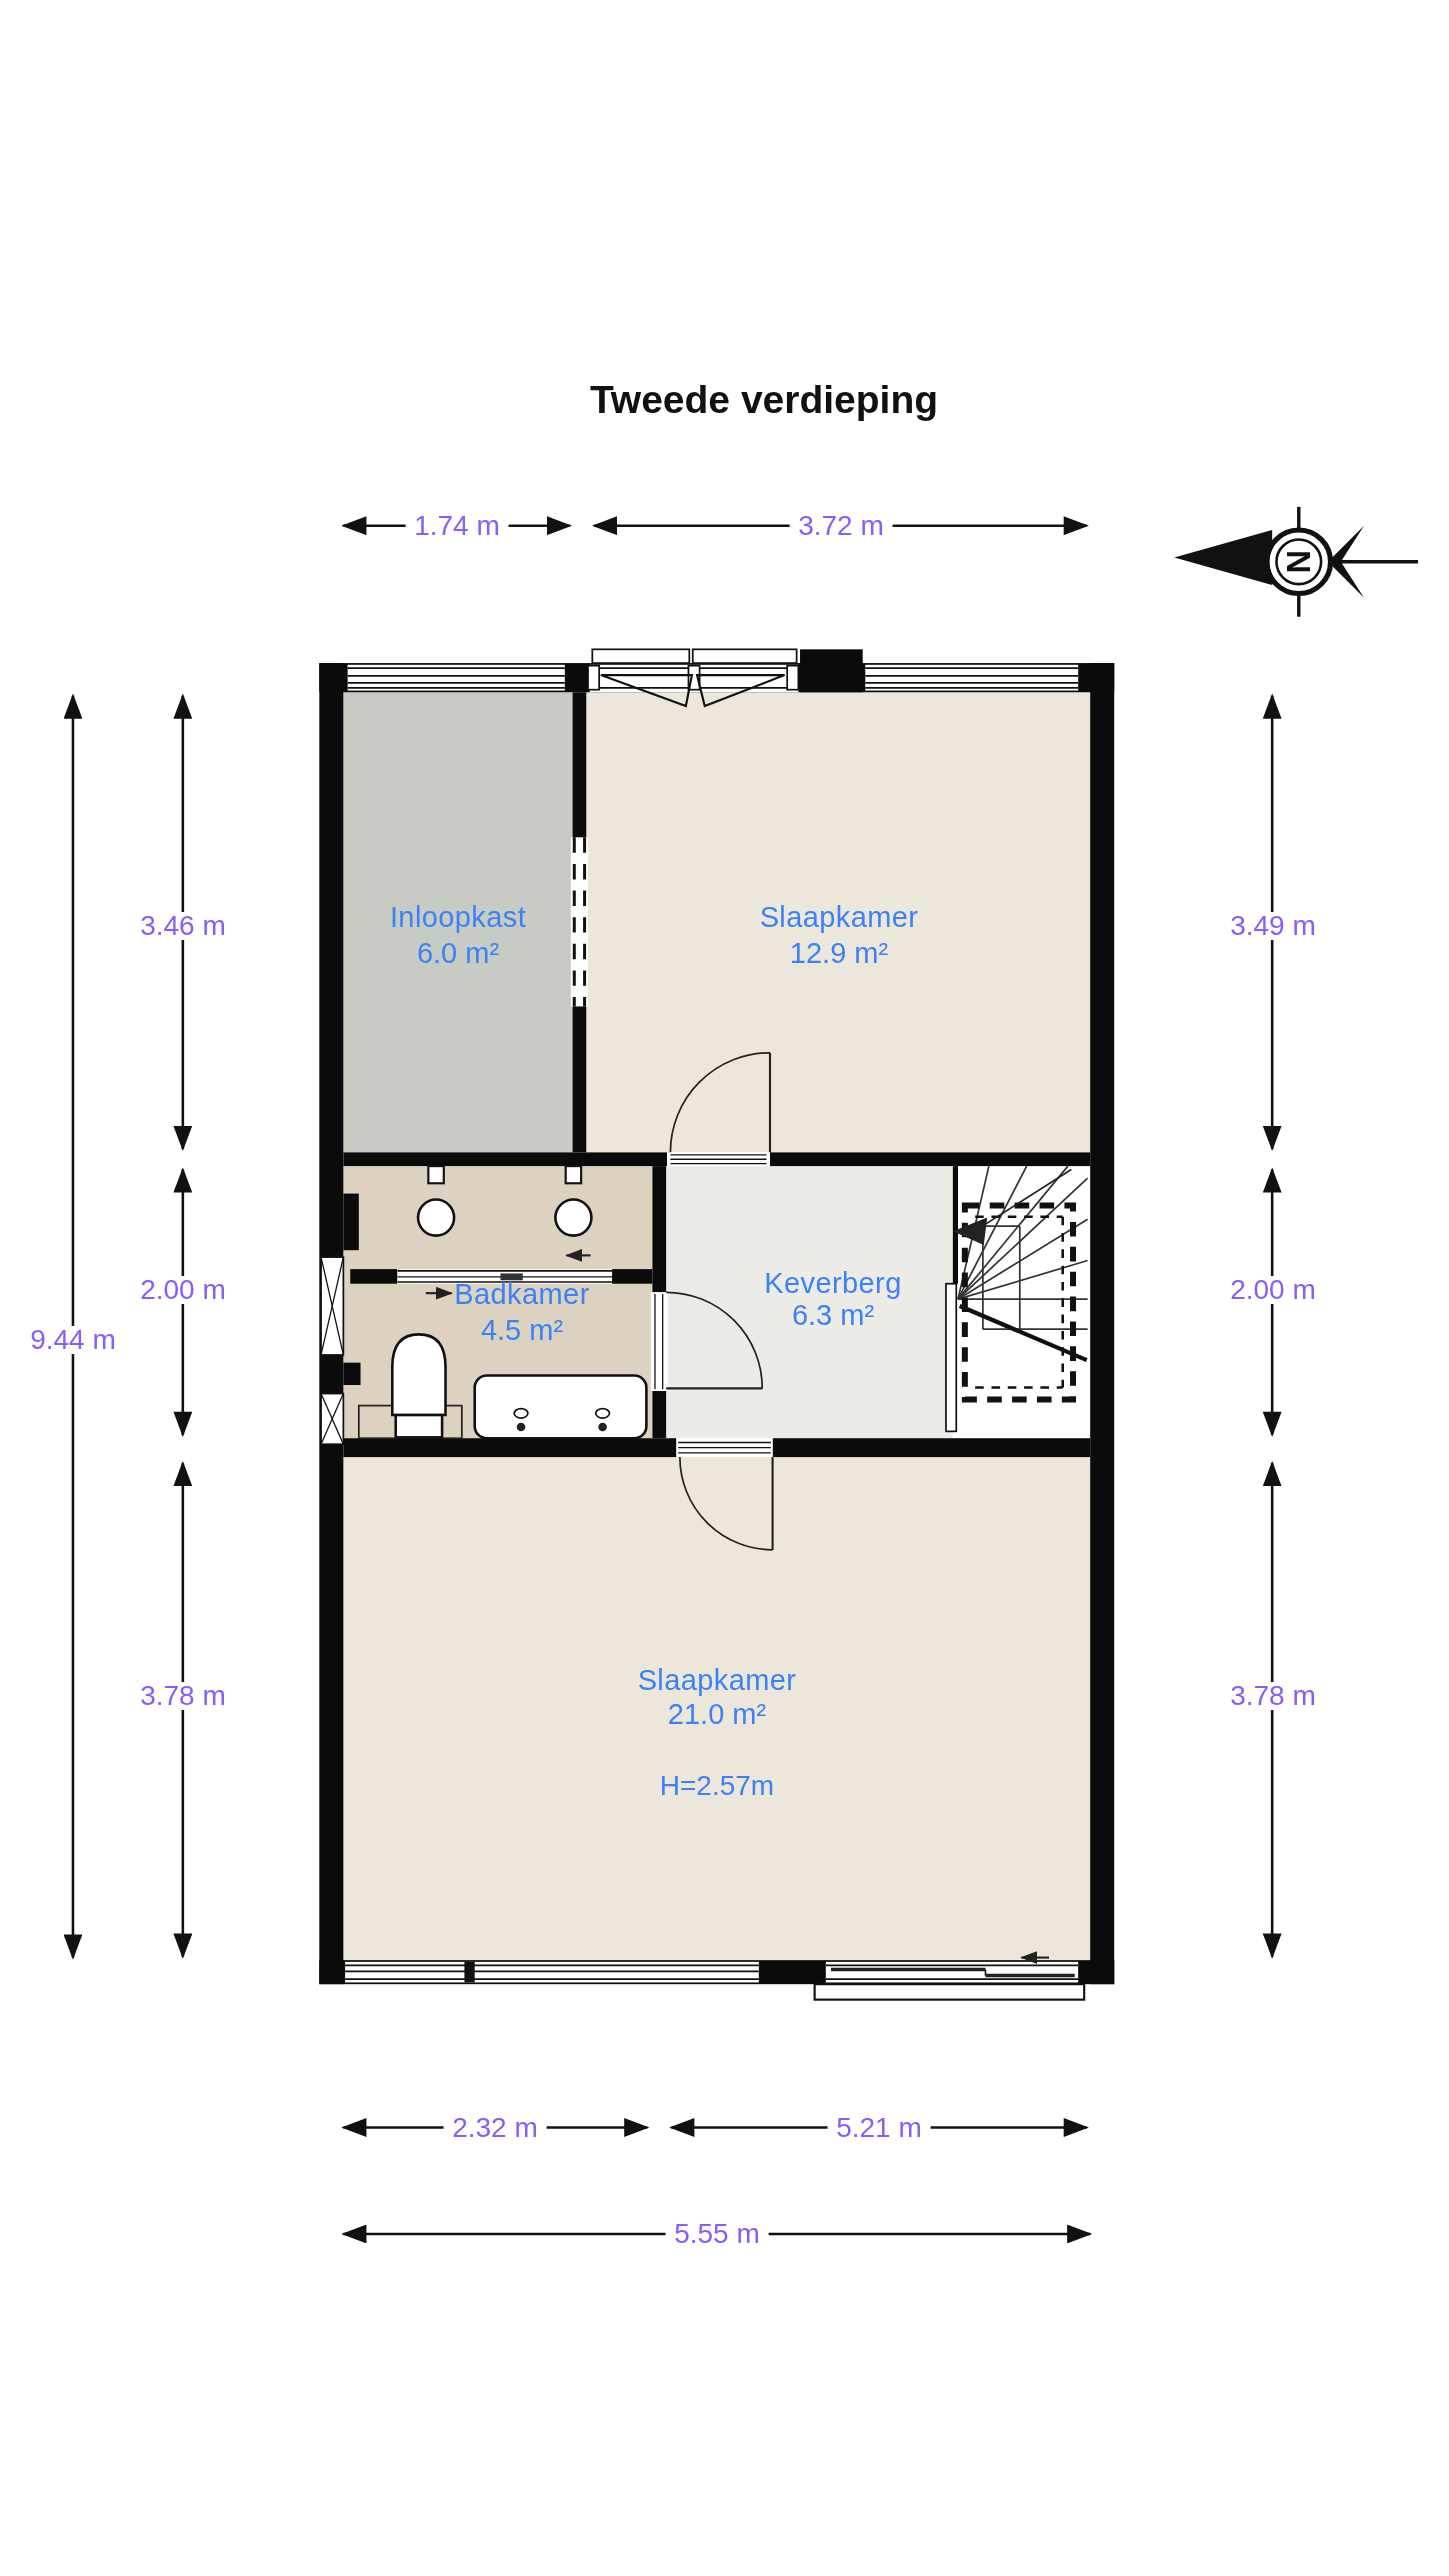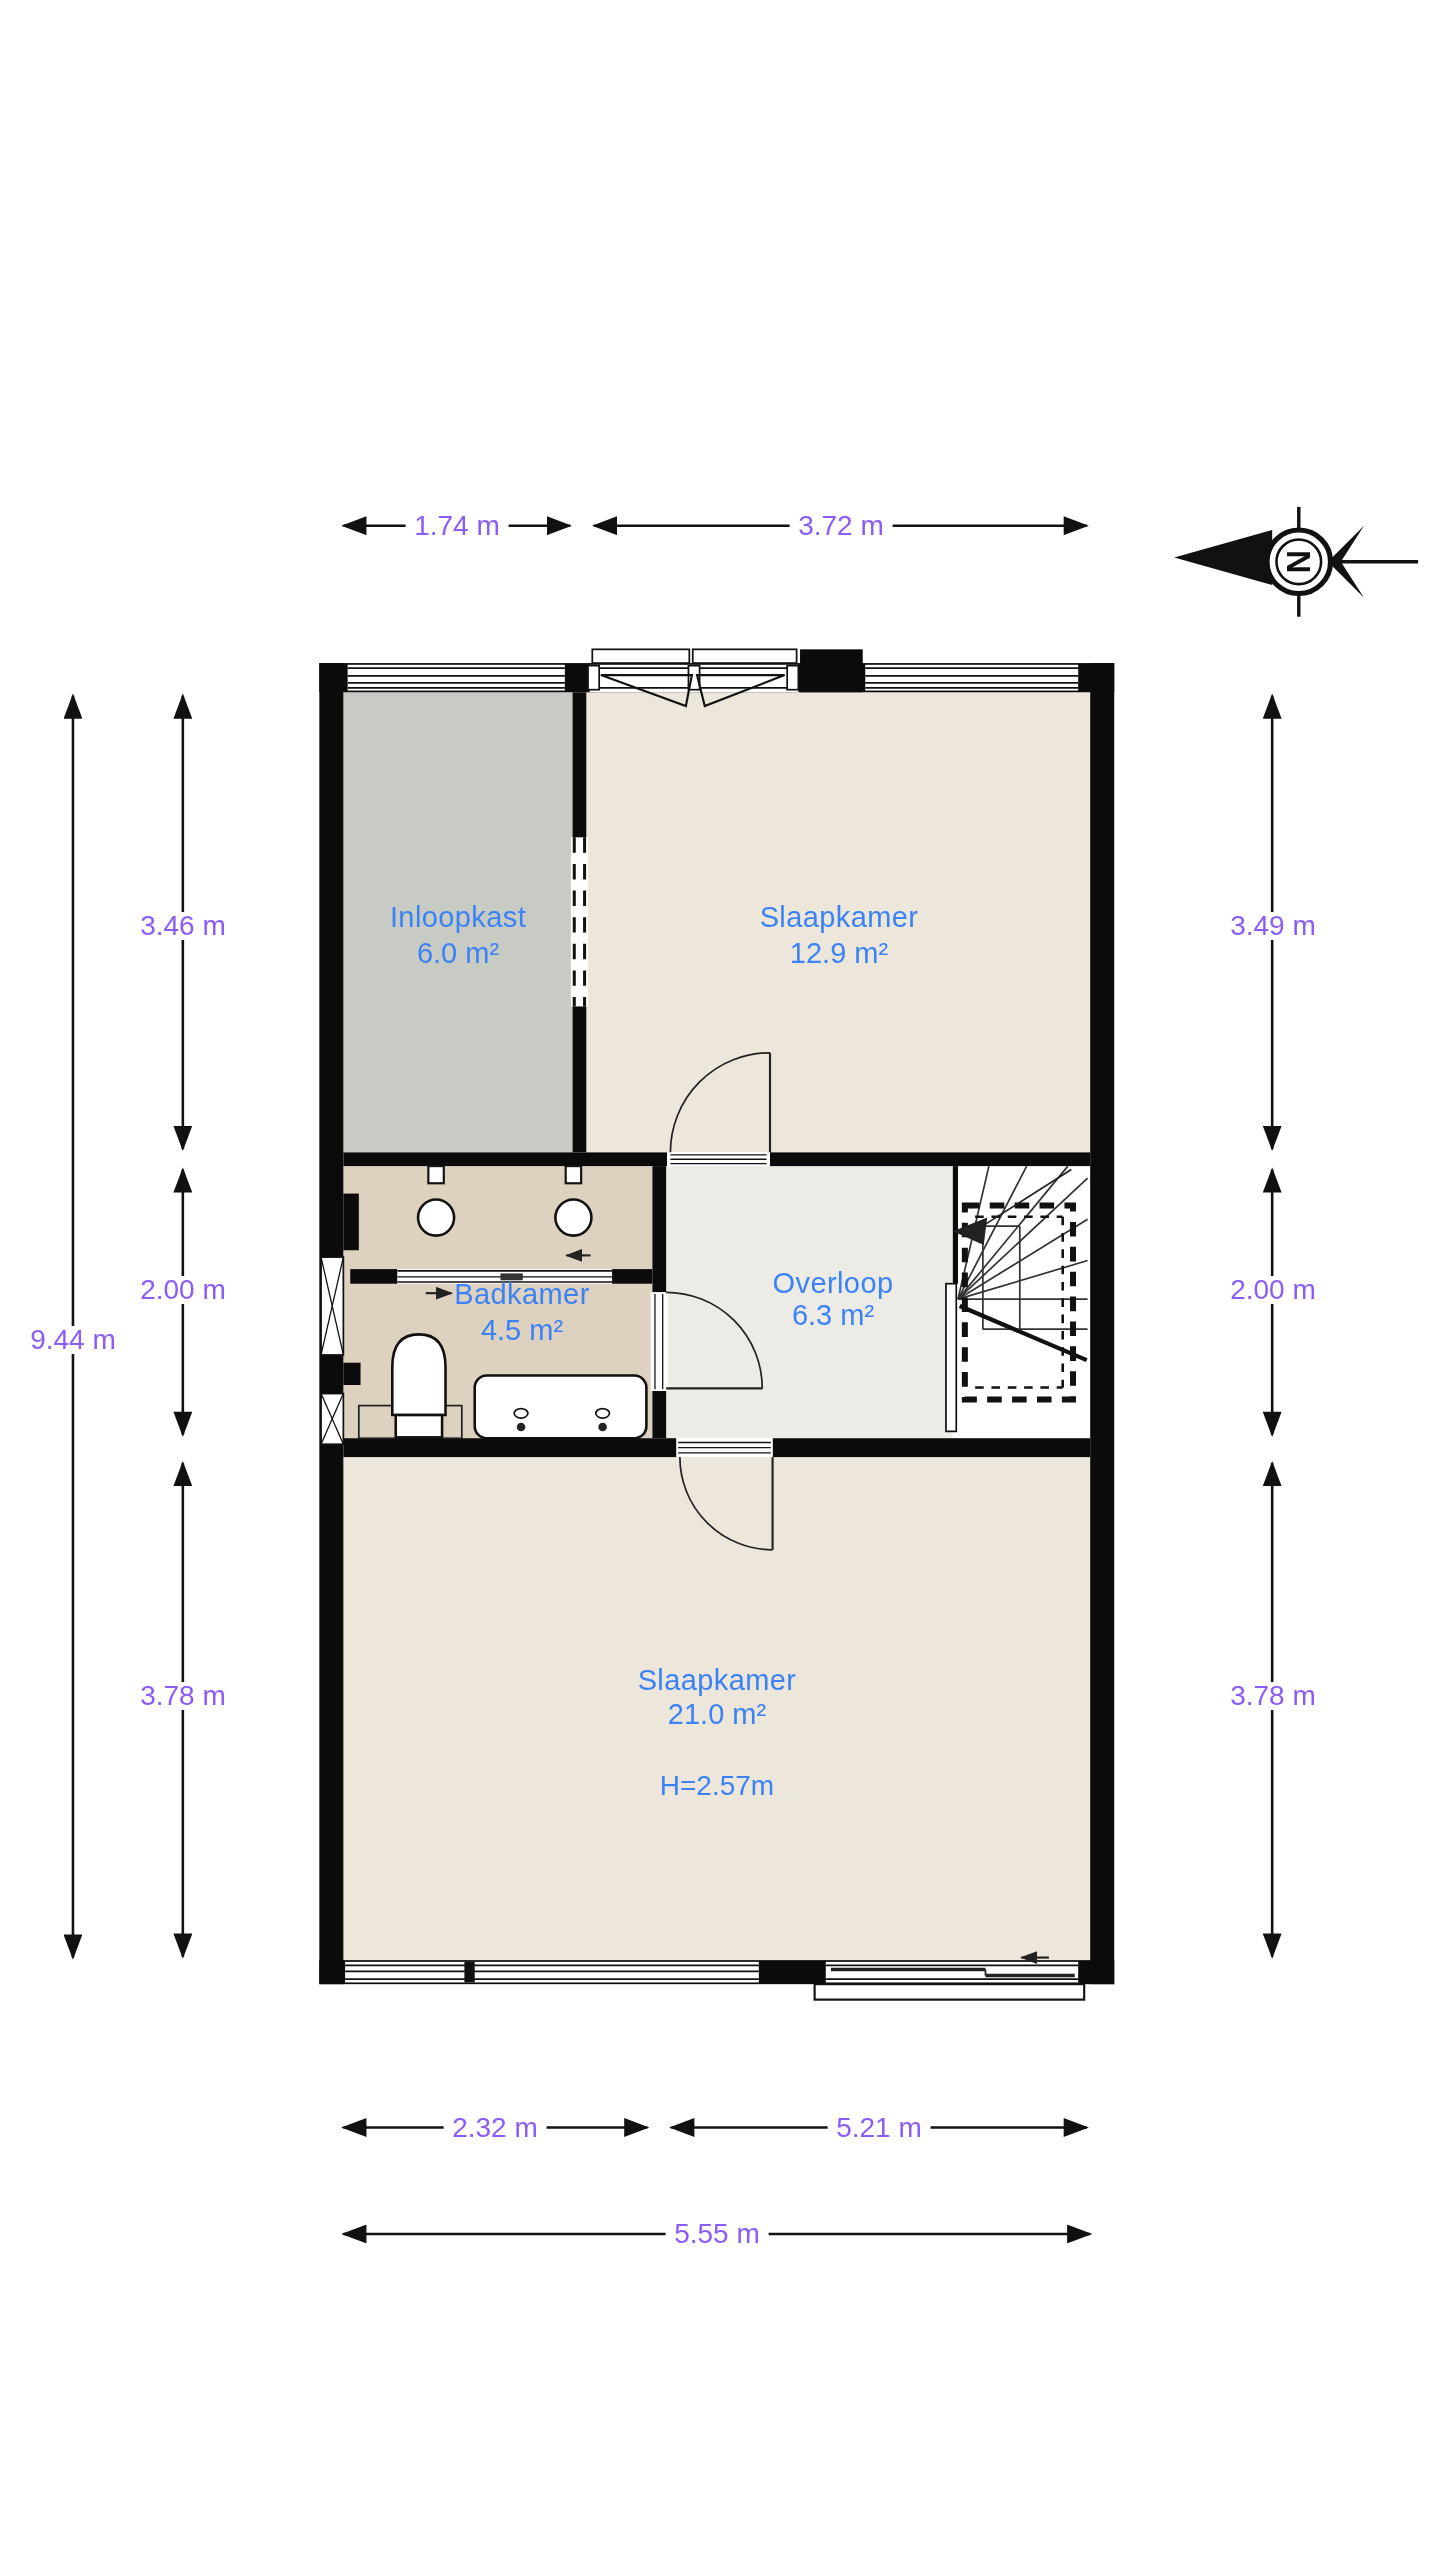--- a/index.html
+++ b/index.html
@@ -226,31 +226,32 @@
     <line x1="213" y1="1704" x2="213" y2="2279" marker-start="url(#dh)" marker-end="url(#dh)"></line>
     <line x1="1482" y1="810" x2="1482" y2="1338" marker-start="url(#dh)" marker-end="url(#dh)"></line>
     <line x1="1482" y1="1362" x2="1482" y2="1671" marker-start="url(#dh)" marker-end="url(#dh)"></line>
     <line x1="1482" y1="1704" x2="1482" y2="2279" marker-start="url(#dh)" marker-end="url(#dh)"></line>
     <line x1="400" y1="2478" x2="754" y2="2478" marker-start="url(#dh)" marker-end="url(#dh)"></line>
     <line x1="782" y1="2478" x2="1266" y2="2478" marker-start="url(#dh)" marker-end="url(#dh)"></line>
     <line x1="400" y1="2602" x2="1270" y2="2602" marker-start="url(#dh)" marker-end="url(#dh)"></line>
   </g>
 </svg>
 
+  <div class="lbl title" style="left:764px;top:400px">Tweede verdieping</div>
 
   <div class="lbl room-name" style="left:458px;top:917px">Inloopkast</div>
   <div class="lbl room-sub" style="left:458px;top:953px">6.0 m²</div>
 
   <div class="lbl room-name" style="left:839px;top:917px">Slaapkamer</div>
   <div class="lbl room-sub" style="left:839px;top:953px">12.9 m²</div>
 
   <div class="lbl room-name" style="left:522px;top:1294px">Badkamer</div>
   <div class="lbl room-sub" style="left:522px;top:1330px">4.5 m²</div>
 
-  <div class="lbl room-name" style="left:833px;top:1283px">Overloop</div>
+  <div class="lbl room-name" style="left:833px;top:1283px">Keverberg</div>
   <div class="lbl room-sub" style="left:833px;top:1315px">6.3 m²</div>
 
   <div class="lbl room-name" style="left:717px;top:1680px">Slaapkamer</div>
   <div class="lbl room-sub" style="left:717px;top:1714px">21.0 m²</div>
   <div class="lbl room-h" style="left:717px;top:1748px">H=2.57m</div>
 
   <div class="lbl dim" style="left:457px;top:526px">1.74 m</div>
   <div class="lbl dim" style="left:841px;top:526px">3.72 m</div>
 
   <div class="lbl dim" style="left:73px;top:1340px">9.44 m</div>

